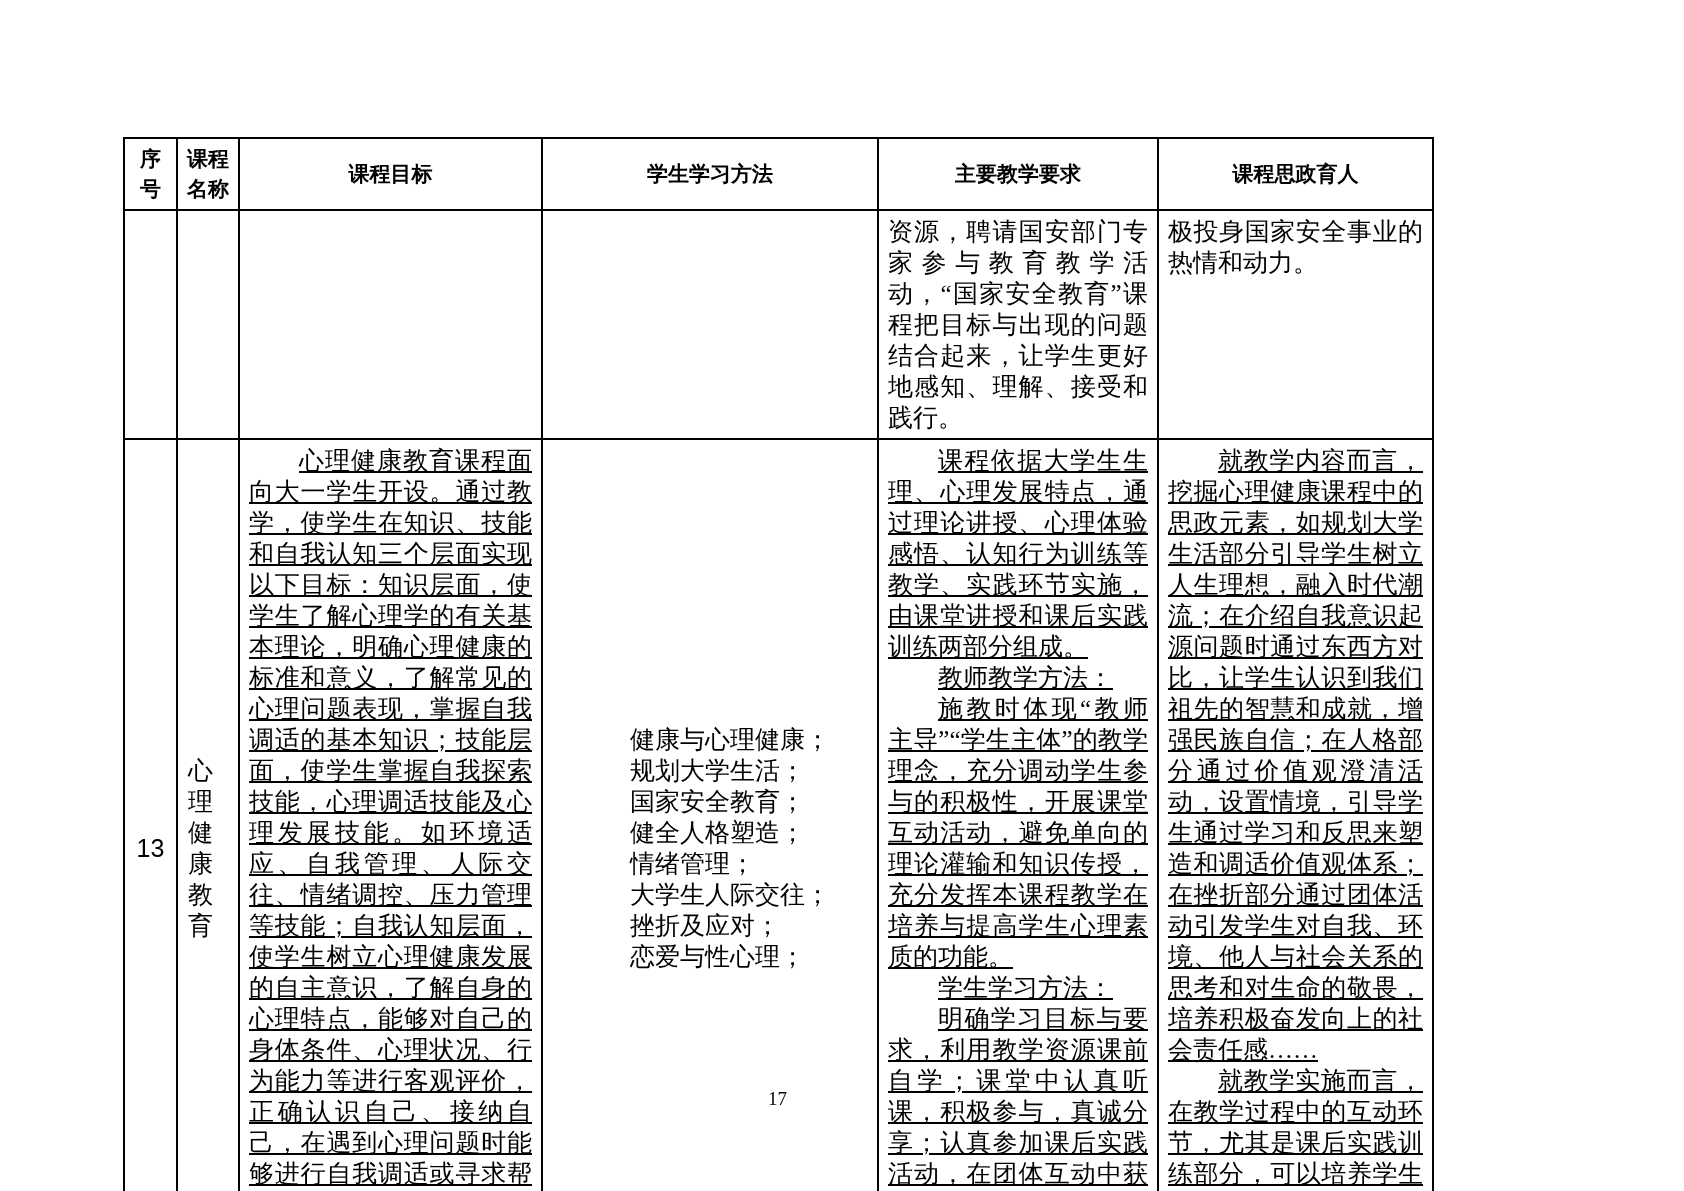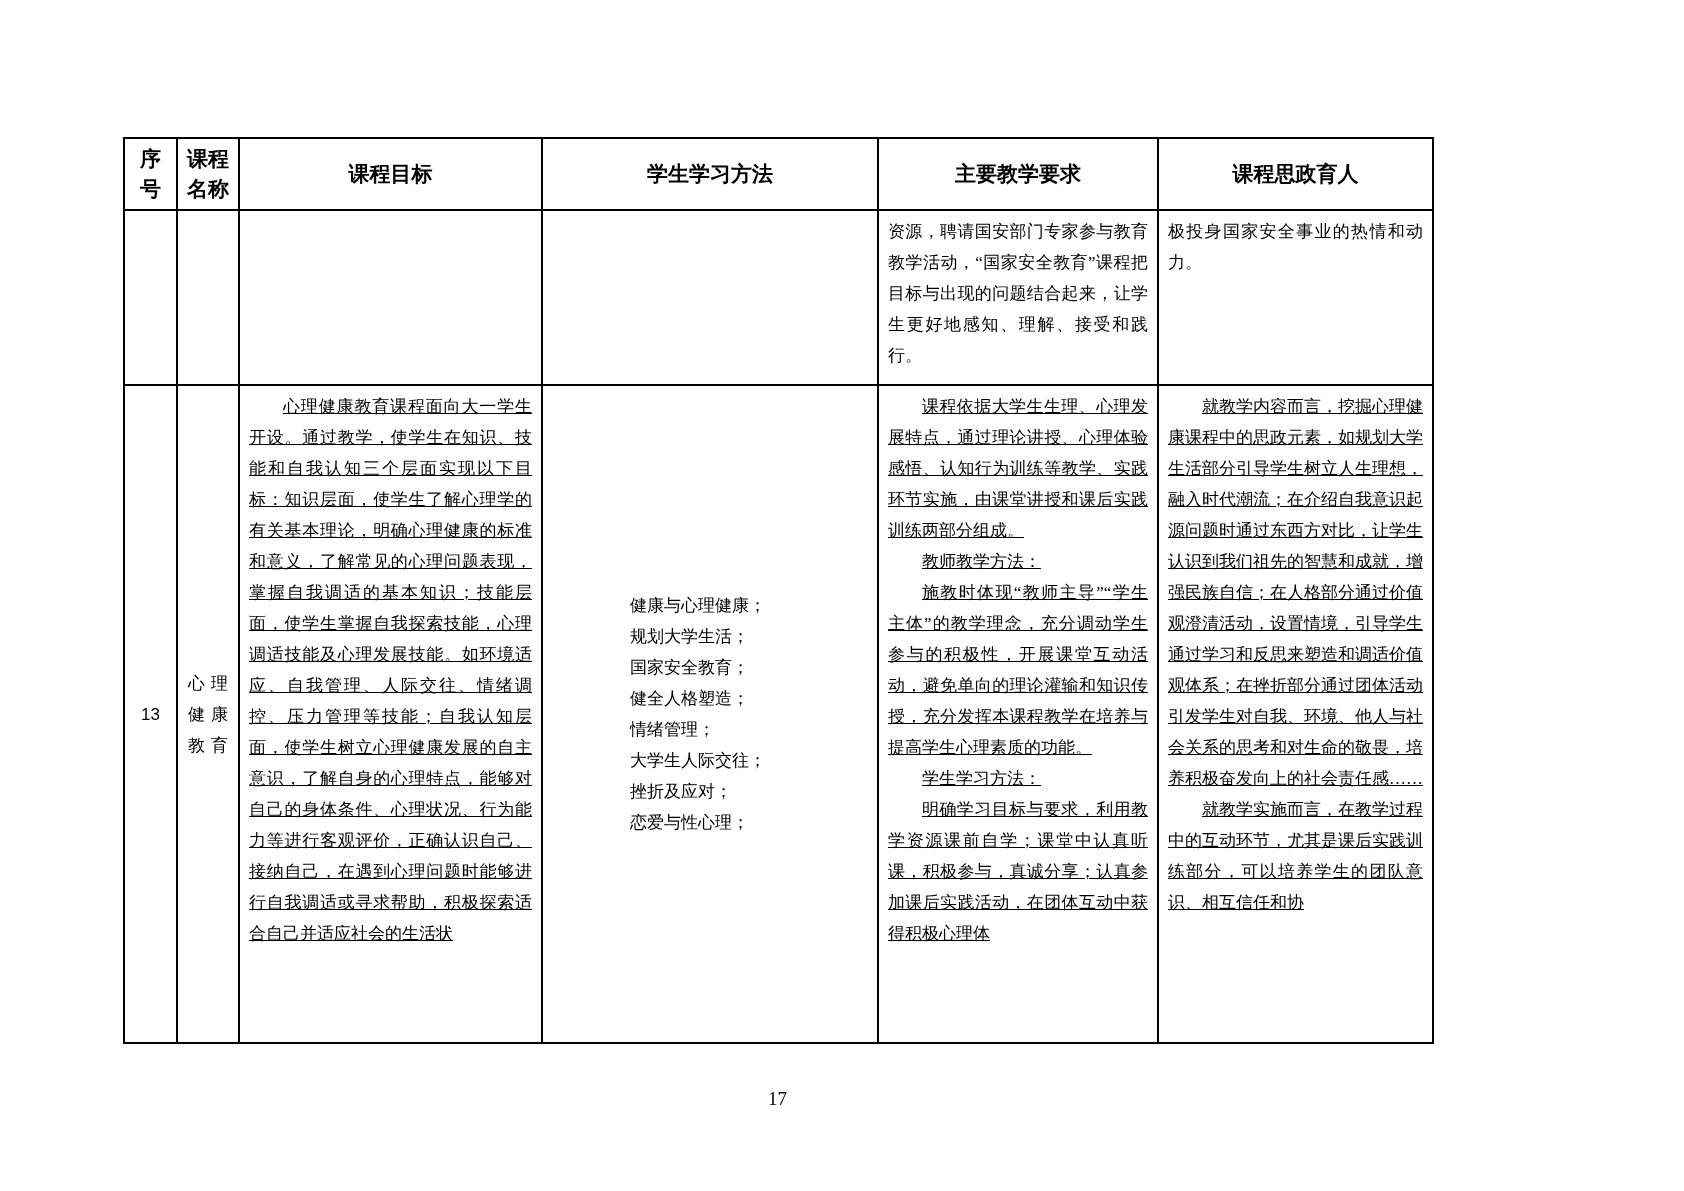--- a/index.html
+++ b/index.html
@@ -13,21 +13,21 @@
   .doc-table {
     position:absolute;
     left:123px; top:137px;
     width:1309px;
     border-collapse:collapse;
     table-layout:fixed;
   }
   .doc-table td, .doc-table th {
     border:2px solid #000;
     padding:5px 9px;
-    font-size:17px;
+    font-size:25px;
     line-height:31px;
     vertical-align:top;
     overflow:hidden;
     word-break:break-all;
   }
   .doc-table th {
     font-family:"Liberation Sans","DejaVu Sans",sans-serif;
     font-weight:bold;
     text-align:center;
     vertical-align:middle;

